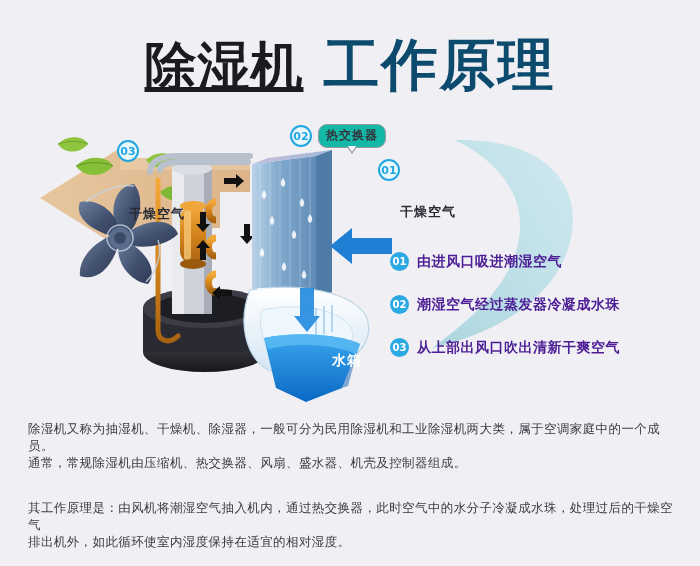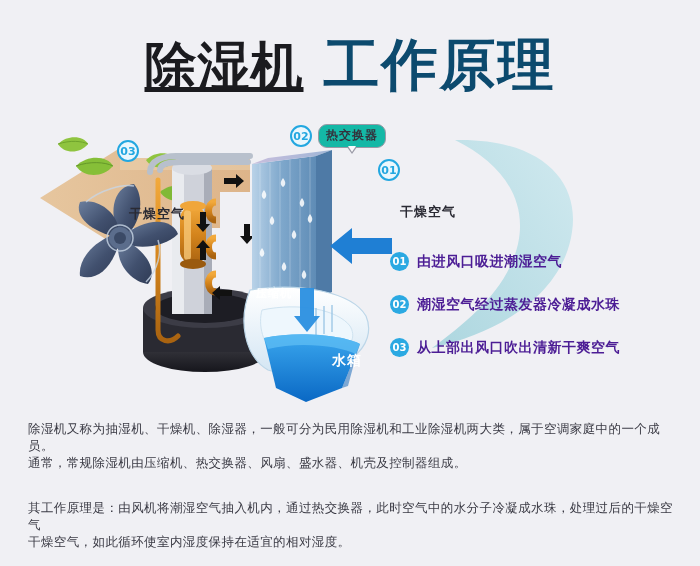--- a/index.html
+++ b/index.html
@@ -305,16 +305,16 @@
       <span class="legend-text">从上部出风口吹出清新干爽空气</span>
     </div>
   </div>
 
   <div class="para" id="para1">
     <p>除湿机又称为抽湿机、干燥机、除湿器，一般可分为民用除湿机和工业除湿机两大类，属于空调家庭中的一个成员。</p>
     <p>通常，常规除湿机由压缩机、热交换器、风扇、盛水器、机壳及控制器组成。</p>
   </div>
   <div class="para" id="para2">
     <p>其工作原理是：由风机将潮湿空气抽入机内，通过热交换器，此时空气中的水分子冷凝成水珠，处理过后的干燥空气</p>
-    <p>干燥空气，如此循环使室内湿度保持在适宜的相对湿度。</p>
+    <p>排出机外，如此循环使室内湿度保持在适宜的相对湿度。</p>
   </div>
 
 </div>
 
 </body></html>

